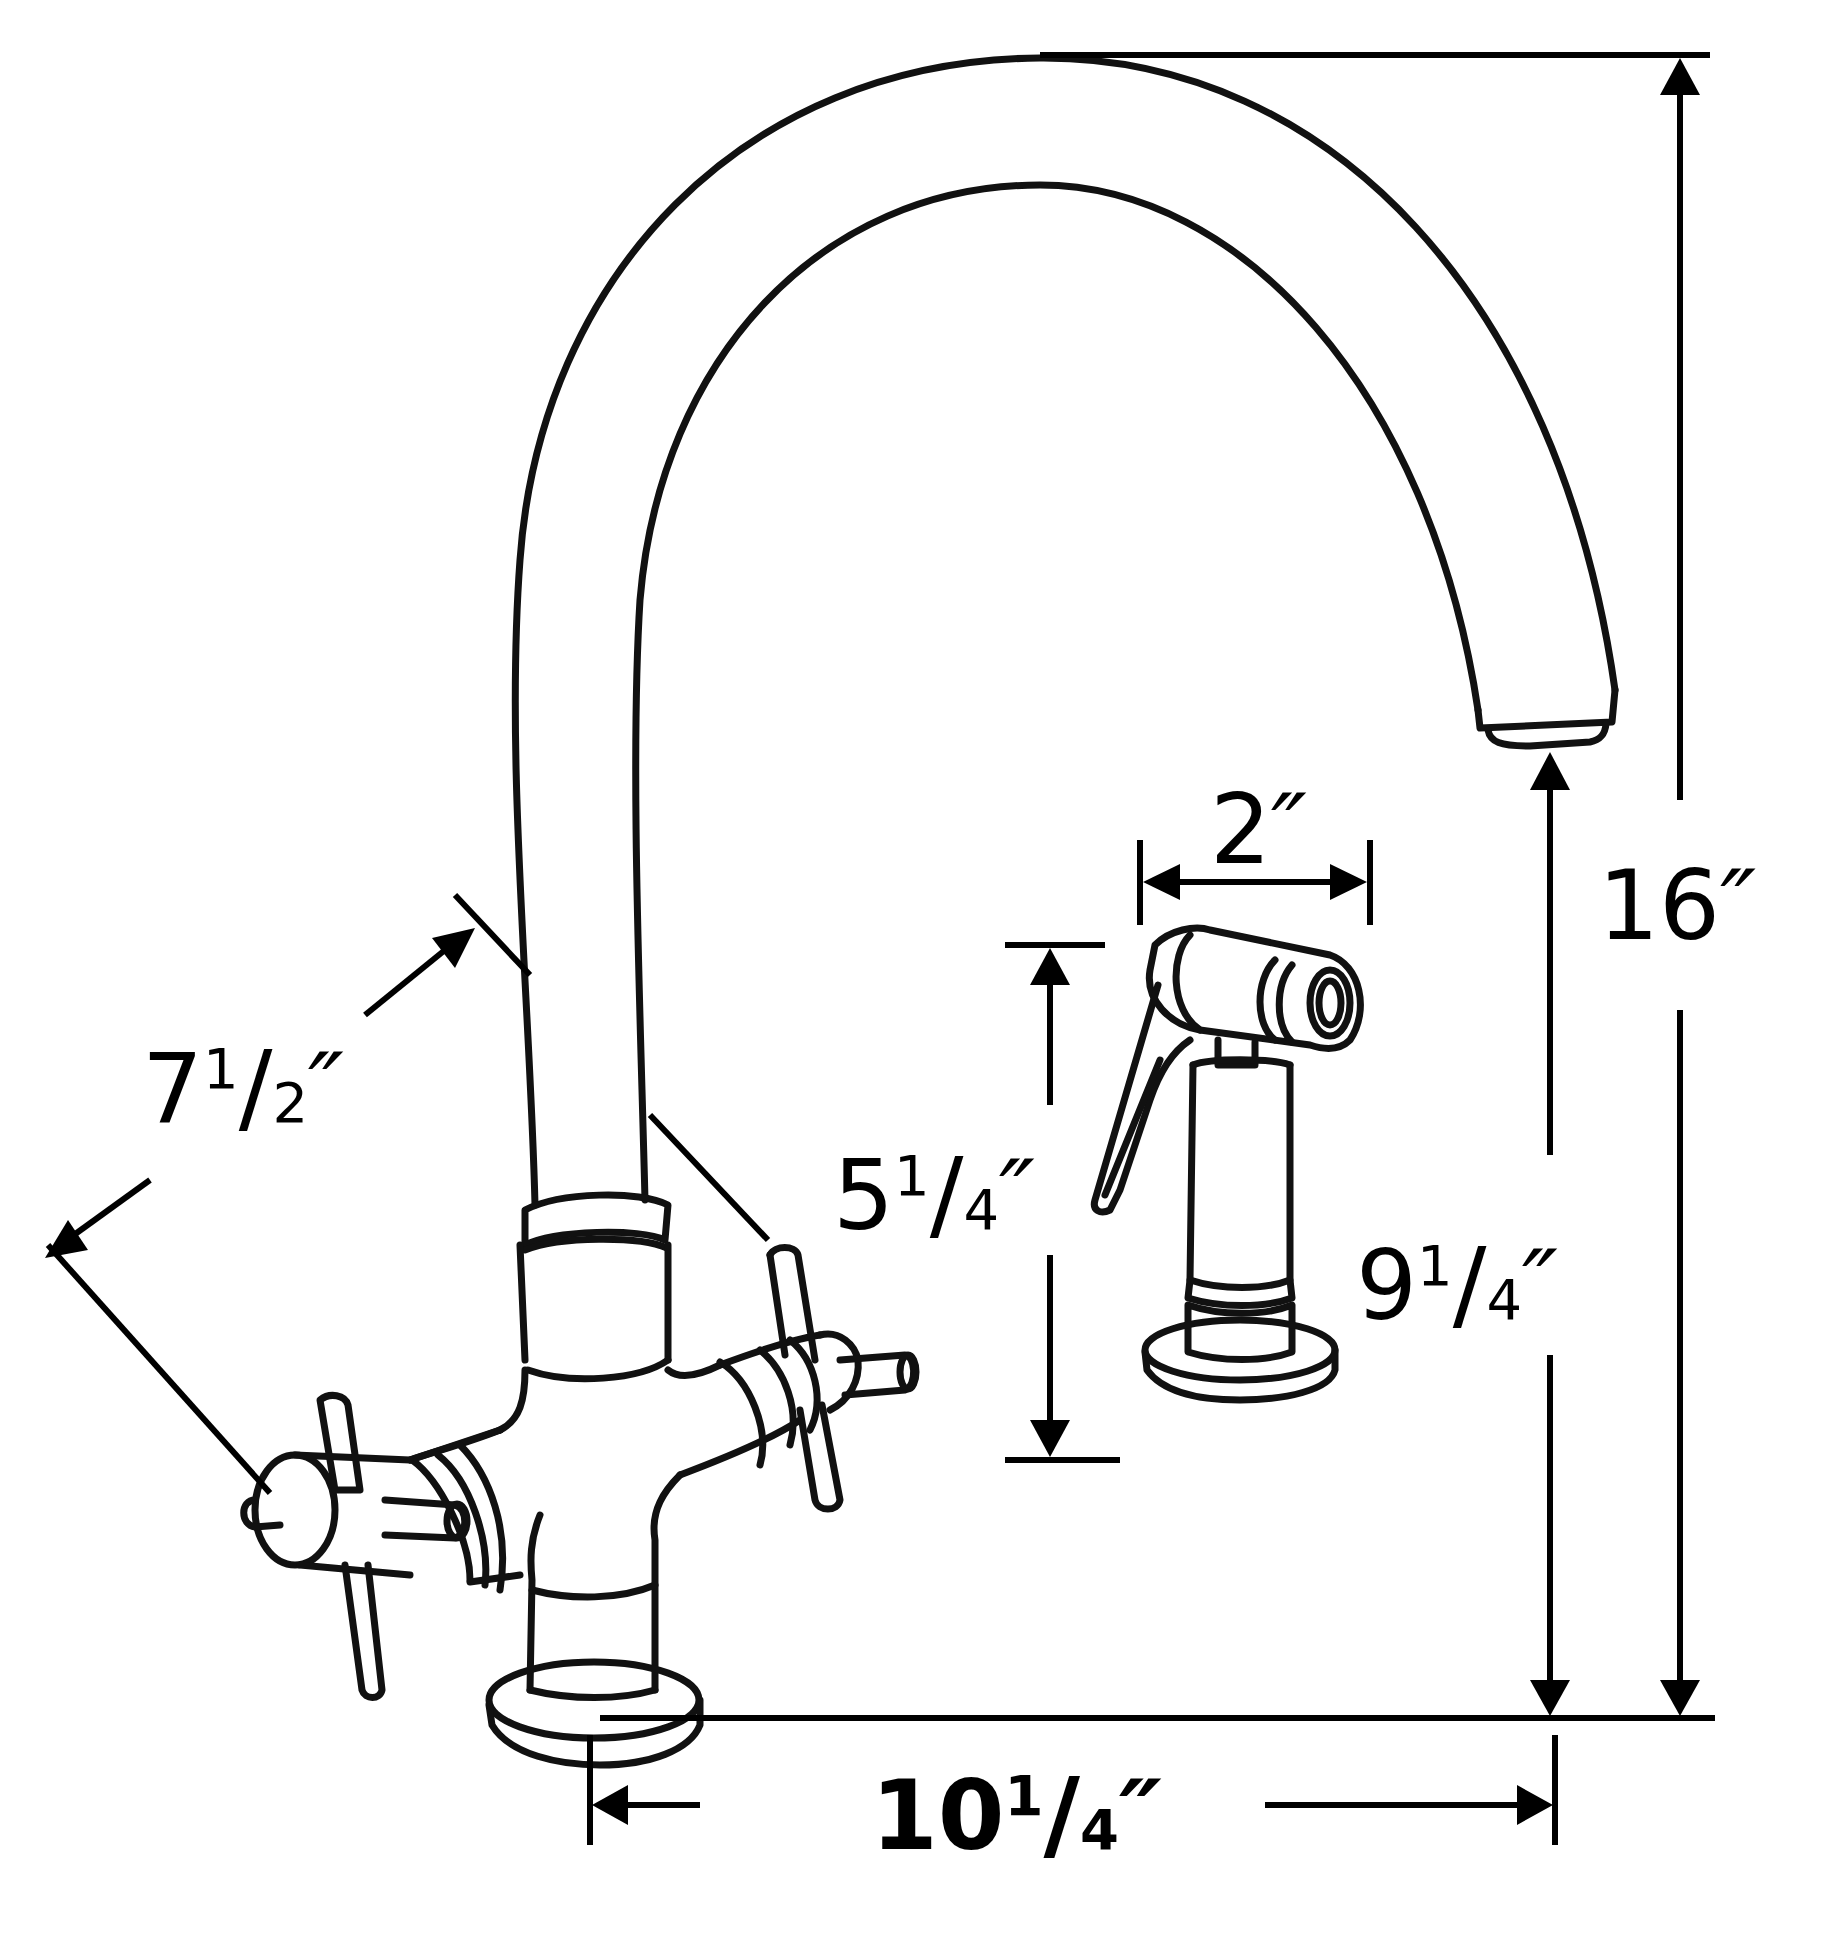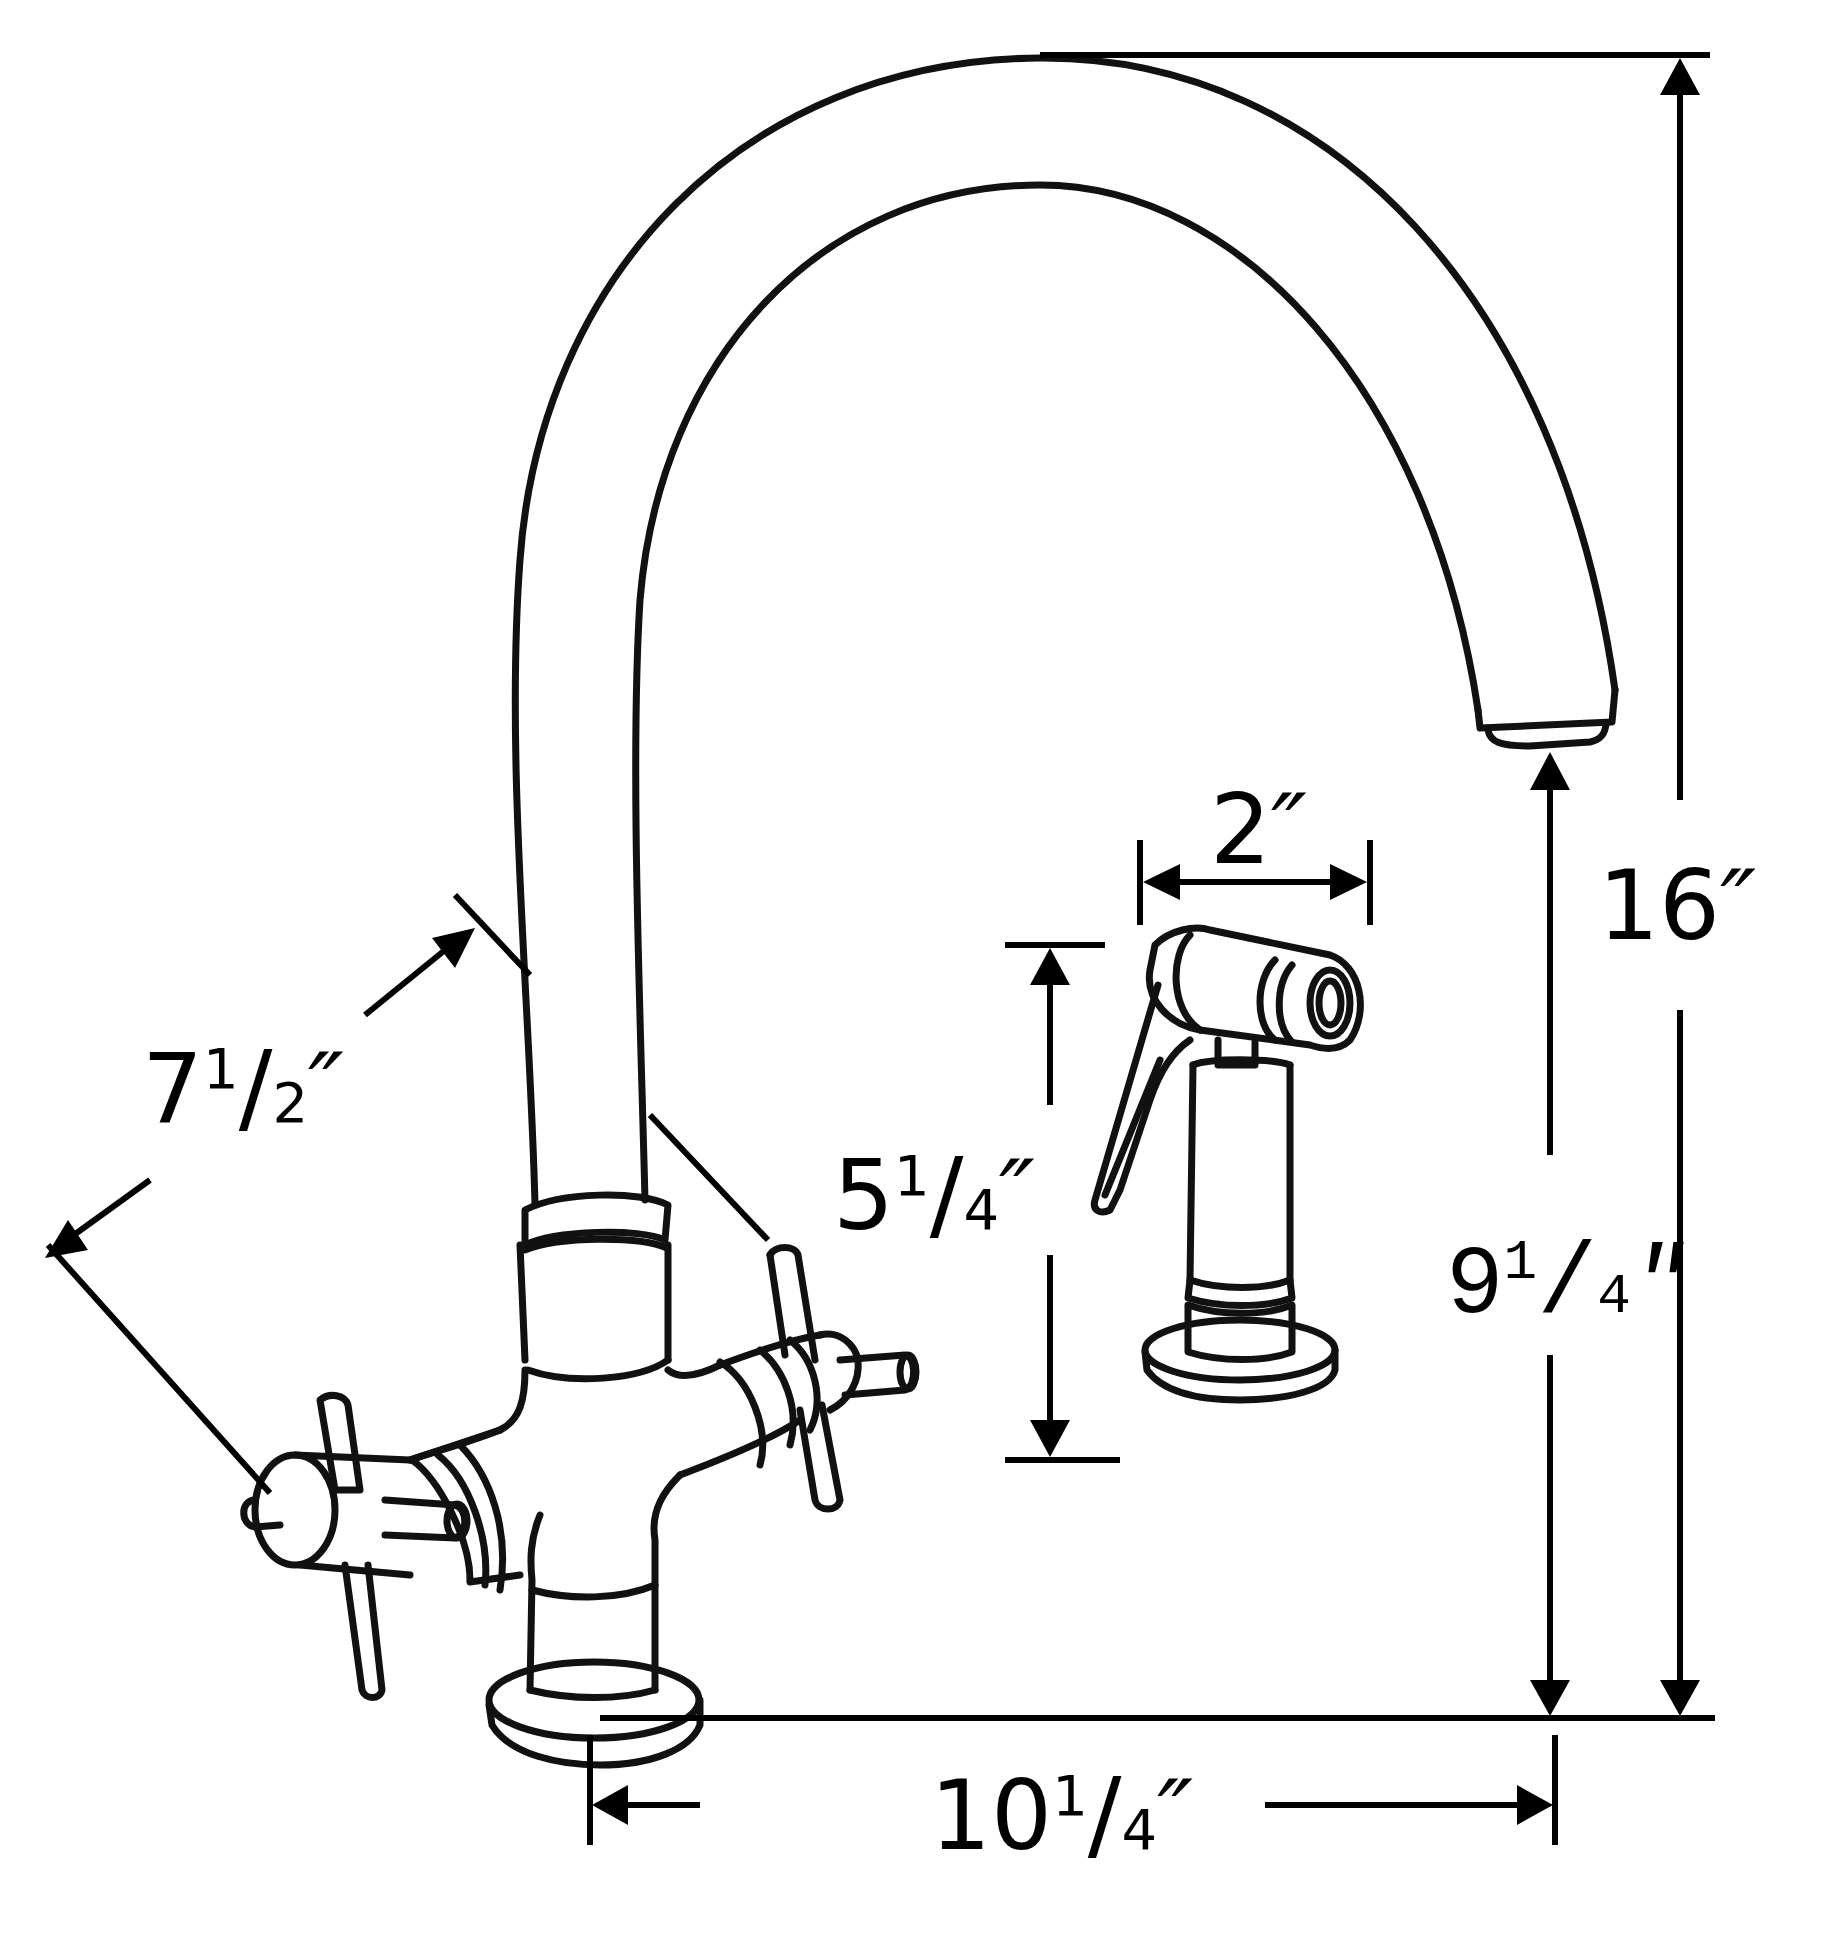--- a/index.html
+++ b/index.html
@@ -165,25 +165,25 @@
     <line class="dim" x1="1165" y1="882" x2="1345" y2="882"></line>
     <polygon class="arrow" points="1143,882 1180,864 1180,900"></polygon>
     <polygon class="arrow" points="1367,882 1330,864 1330,900"></polygon>
   </g>
 </svg>
 
 <div class="lbl" style="left:1598px; top:858px;">
   <span class="whole">16</span><span class="inch">″</span>
 </div>
 
-<div class="lbl" style="left:1446px; top:1235px;font-family:Liberation Mono, monospace;">
+<div class="lbl" style="left:1356px; top:1235px;">
   <span class="whole">9</span><span class="num">1</span><span class="slash">/</span><span class="den">4</span><span class="inch">″</span>
 </div>
 
-<div class="lbl" style="left:930px; top:1765px;">
+<div class="lbl" style="left:871px; top:1765px;font-weight:bold;">
   <span class="whole">10</span><span class="num">1</span><span class="slash">/</span><span class="den">4</span><span class="inch">″</span>
 </div>
 
 <div class="lbl" style="left:142px; top:1038px;">
   <span class="whole">7</span><span class="num">1</span><span class="slash">/</span><span class="den">2</span><span class="inch">″</span>
 </div>
 
 <div class="lbl" style="left:833px; top:1145px;">
   <span class="whole">5</span><span class="num">1</span><span class="slash">/</span><span class="den">4</span><span class="inch">″</span>
 </div>

